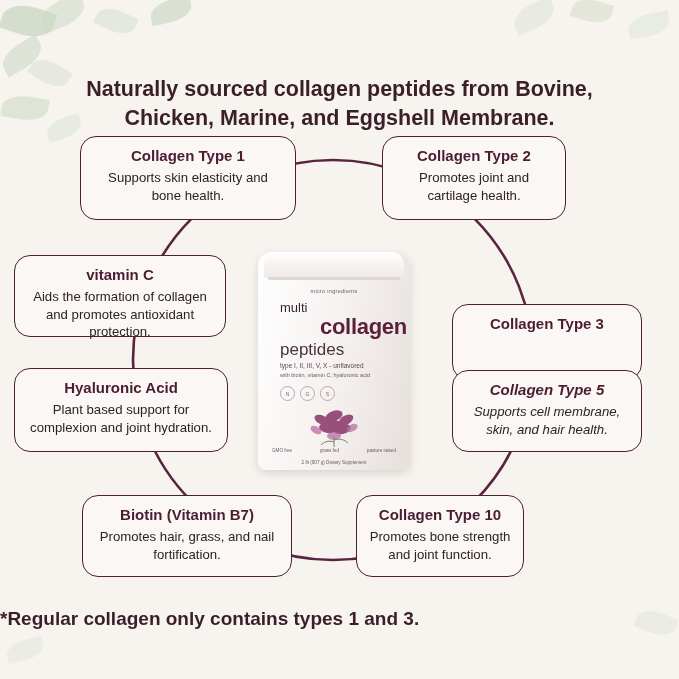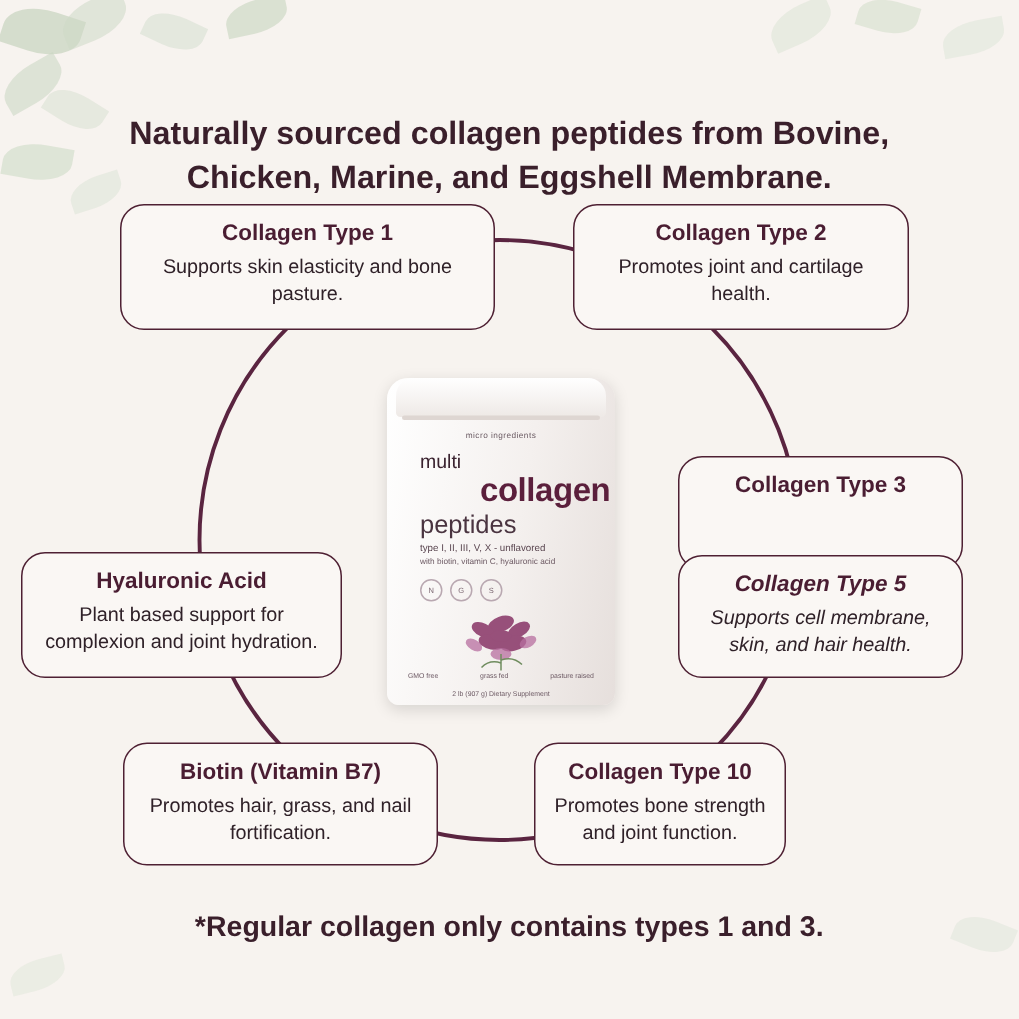--- a/index.html
+++ b/index.html
@@ -41,22 +41,22 @@
   }
   .card .title{
     font-size:15px;font-weight:bold;color:#4a1d32;margin-bottom:4px;
     line-height:1.2;
   }
   .card .desc{
     font-size:13.2px;color:#2f2128;line-height:1.33;
   }
 
   
-  #card-type1{left:80px;top:136px;width:250px;height:84px;}
-  #card-type2{left:382px;top:136px;width:224px;height:84px;}
+  #card-type1{left:80px;top:136px;width:216px;height:84px;}
+  #card-type2{left:382px;top:136px;width:184px;height:84px;}
   #card-vitc{left:14px;top:255px;width:212px;height:82px;}
   #card-type3{left:452px;top:258px;width:190px;height:76px;margin-top:46px;}
   #card-hyaluronic{left:14px;top:368px;width:214px;height:84px;}
   #card-type5{left:452px;top:370px;width:190px;height:82px;font-style:italic;}
   #card-biotin{left:82px;top:495px;width:210px;height:82px;}
   #card-type10{left:356px;top:495px;width:168px;height:82px;}
 
   
   .pouch{
     position:absolute;left:258px;top:252px;width:152px;height:218px;
@@ -110,21 +110,21 @@
   .foot{
     position:absolute;left:14px;right:14px;top:196px;display:flex;
     justify-content:space-between;font-size:4.6px;color:#6d5a64;text-align:center;
   }
   .netwt{
     position:absolute;left:0;right:0;top:208px;text-align:center;font-size:4.6px;color:#6d5a64;
   }
 
   
   .footnote{
-    position:absolute;left:0;right:0;top:608px;text-align:center;
+    position:absolute;left:0;right:0;top:608px;
     font-size:19px;font-weight:bold;color:#3a1f2b;
   }
 </style>
 </head>
 <body>
 
 <div class="canvas">
 
   <div class="leaf-layer">
     <div class="leaf" style="left:2px;top:6px;width:52px;height:30px;background:#b9cbb1;transform:rotate(18deg);"></div>
@@ -186,28 +186,32 @@
     <div class="foot">
       <span>GMO free</span>
       <span>grass fed</span>
       <span>pasture raised</span>
     </div>
     <div class="netwt">2 lb (907 g) Dietary Supplement</div>
   </div>
 
   <div class="card" id="card-type1">
     <div class="title">Collagen Type 1</div>
-    <div class="desc">Supports skin elasticity and bone pasture.</div>
+    <div class="desc">Supports skin elasticity and bone health.</div>
   </div>
 
   <div class="card" id="card-type2">
     <div class="title">Collagen Type 2</div>
     <div class="desc">Promotes joint and cartilage health.</div>
   </div>
 
+  <div class="card" id="card-vitc">
+    <div class="title">vitamin C</div>
+    <div class="desc">Aids the formation of collagen and promotes antioxidant protection.</div>
+  </div>
 
   <div class="card" id="card-type3">
     <div class="title">Collagen Type 3</div>
   </div>
 
   <div class="card" id="card-hyaluronic">
     <div class="title">Hyaluronic Acid</div>
     <div class="desc">Plant based support for complexion and joint hydration.</div>
   </div>
 

